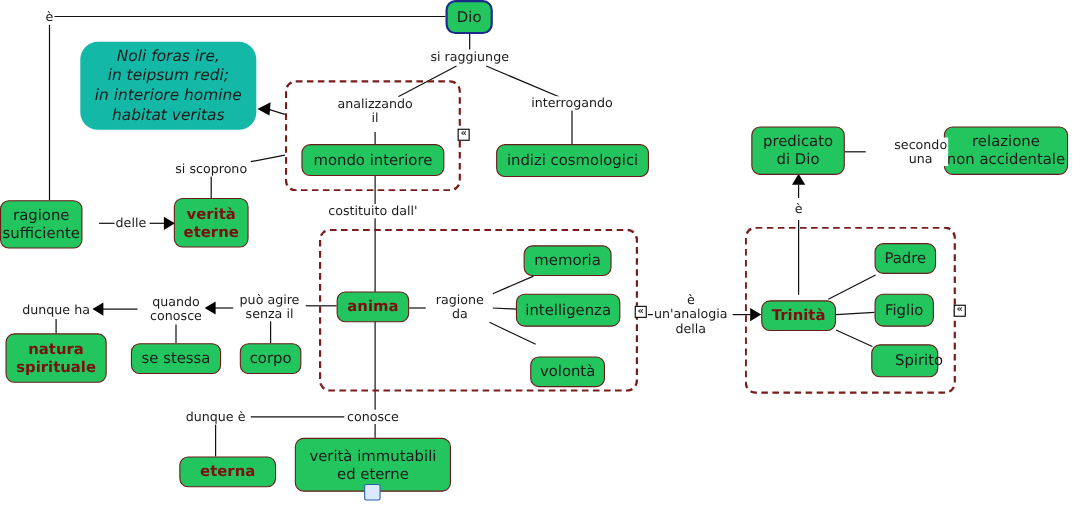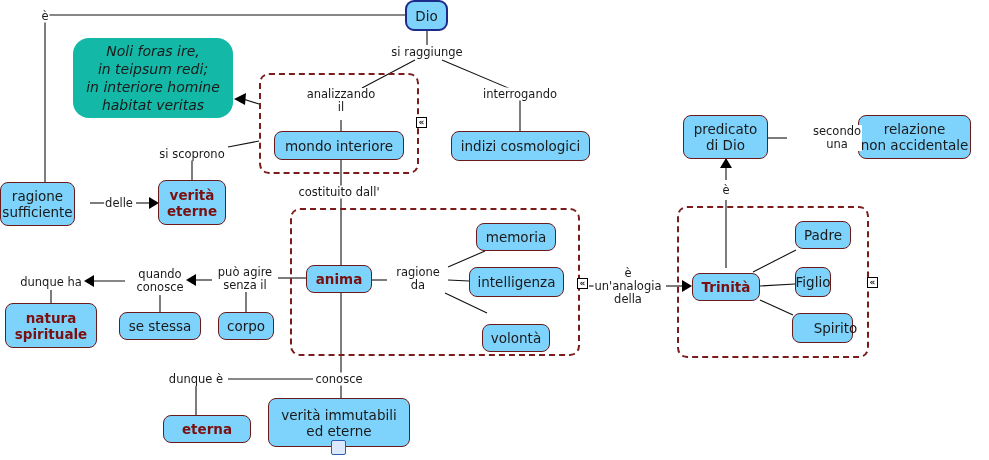--- a/index.html
+++ b/index.html
@@ -1,20 +1,20 @@
 <!DOCTYPE html>
 <html><head>
 <meta charset="utf-8">
 <style>
   html, body { margin:0; padding:0; }
   body { width:989px; height:460px; background:#ffffff; position:relative; overflow:hidden;
          font-family:"DejaVu Sans", sans-serif; color:#1a1a1a; }
   svg.links { position:absolute; left:0; top:0; width:989px; height:460px; }
   .node { position:absolute; box-sizing:border-box; border:1px solid #6b1a1a; border-radius:8px;
-          background:#7dd3fc; display:flex; align-items:center; justify-content:center; text-align:center;
+          background:#22c55e; display:flex; align-items:center; justify-content:center; text-align:center;
           font-size:13.5px; line-height:16px; white-space:pre-line; }
   .node.bold { color:#7a1010; font-weight:bold; font-size:13.5px; }
   .node.root { border:2px solid #1c2a8a; border-radius:9px; }
   .node.quote { border:none; background:#14b8a6; border-radius:16px; font-style:italic; font-size:14px; line-height:18px; }
   .lbl { position:absolute; font-size:11.5px; line-height:13px; background:#fff; text-align:center; white-space:pre-line; transform:translate(-50%,-50%); padding:0 1px; }
   .group { position:absolute; box-sizing:border-box; border:2px dashed #7a1c1c; border-radius:10px; }
   .collapse { position:absolute; width:11px; height:11px; box-sizing:border-box; border:1px solid #000; background:#fff;
               font-size:9px; line-height:9px; text-align:center; font-weight:bold; }
   .submap { position:absolute; width:15px; height:15px; box-sizing:border-box; border:1px solid #2d5fb0; border-radius:2px; background:#dce8fb; }
 </style>
@@ -112,21 +112,21 @@
 <div class="node bold" style="left:163px;top:415px;width:88px;height:28px;">eterna</div>
 <div class="node" style="left:268px;top:398px;width:142px;height:49px;">verità immutabili
 ed eterne</div>
 <div class="submap" style="left:331px;top:440px;"></div>
 <div class="node" style="left:683px;top:115px;width:85px;height:44px;">predicato
 di Dio</div>
 <div class="node" style="left:858px;top:115px;width:113px;height:44px;">relazione
 non accidentale</div>
 <div class="node bold" style="left:692px;top:273px;width:68px;height:28px;">Trinità</div>
 <div class="node" style="left:795px;top:221px;width:56px;height:28px;">Padre</div>
-<div class="node" style="left:795px;top:267px;width:36px;height:30px;">Figlio</div>
+<div class="node" style="left:795px;top:267px;width:54px;height:30px;">Figlio</div>
 <div class="node" style="left:792px;top:313px;width:61px;height:30px;padding-left:26px;">Spirito</div>
 
 <span class="lbl" style="left:45px;top:16px;">è</span>
 <span class="lbl" style="left:427px;top:52px;">si raggiunge</span>
 <span class="lbl" style="left:341px;top:101px;">analizzando
 il</span>
 <span class="lbl" style="left:520px;top:94px;">interrogando</span>
 <span class="lbl" style="left:192px;top:154px;">si scoprono</span>
 <span class="lbl" style="left:119px;top:203px;">delle</span>
 <span class="lbl" style="left:339px;top:192px;">costituito dall'</span>

